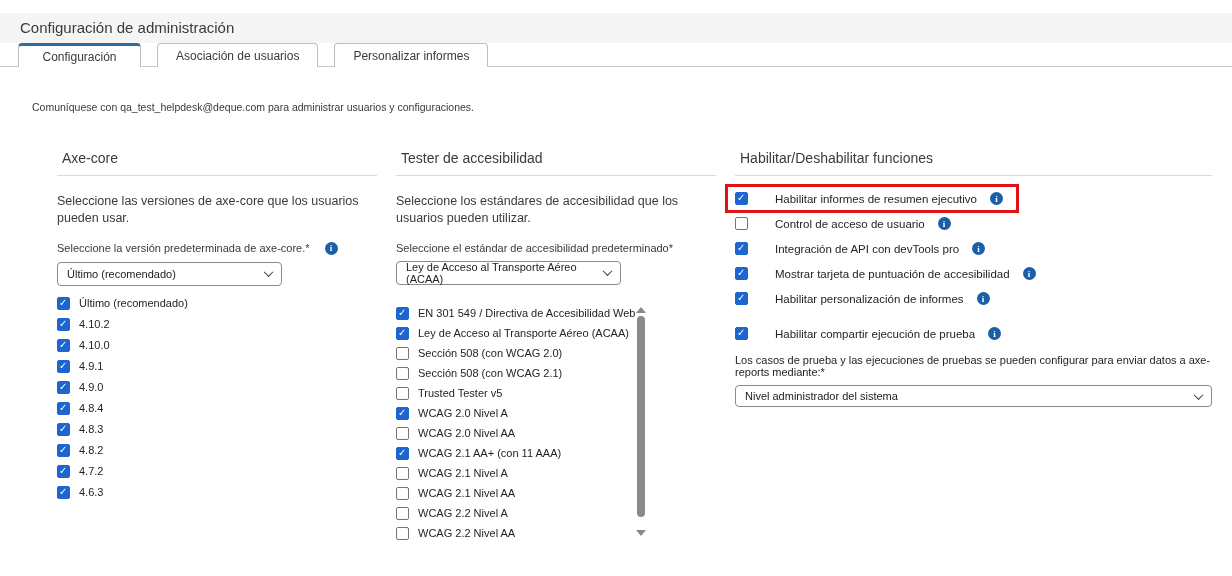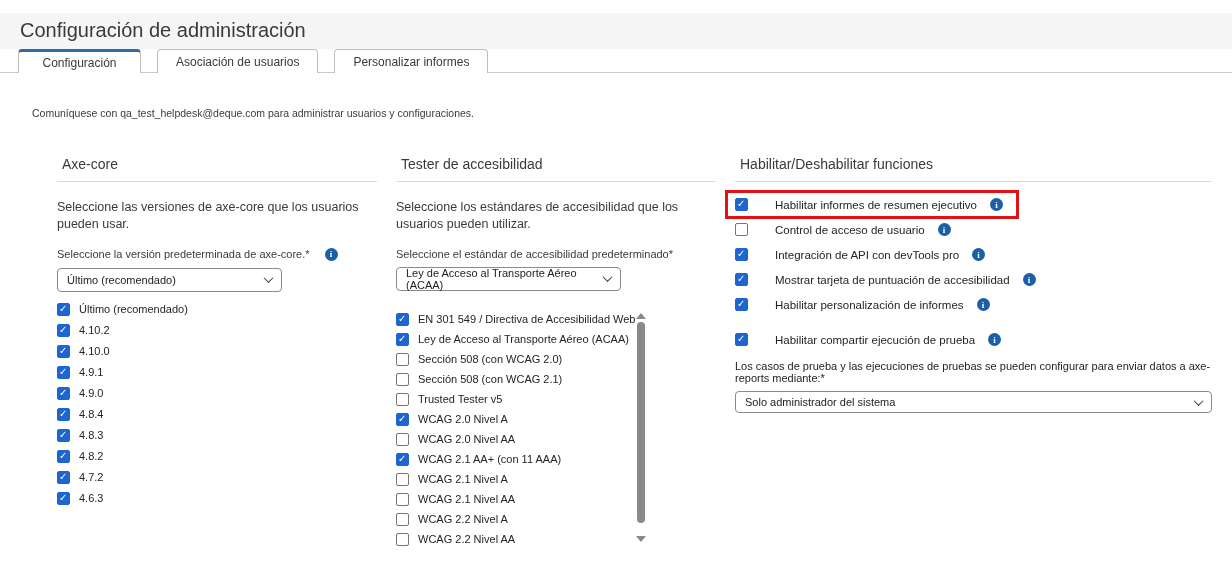--- a/index.html
+++ b/index.html
@@ -1,21 +1,21 @@
 <!DOCTYPE html>
 <html><head>
 <meta charset="utf-8">
 <style>
   * { margin:0; padding:0; box-sizing:border-box; }
   html,body { width:1232px; height:576px; background:#fff; overflow:hidden;
               font-family:"Liberation Sans","DejaVu Sans",sans-serif; color:#3d3d3d; }
 
   
   .titlebar { margin-top:13px; background:#f5f5f5; padding:6px 0 7px 20px; }
-  .titlebar h1 { font-size:20px; font-weight:400; color:#3a3a3a; }
+  .titlebar h1 { font-size:15px; font-weight:400; color:#3a3a3a; }
 
   .tabbar { position:relative; height:24px; border-bottom:1px solid #c9c9c9; padding-left:18px; display:flex; gap:16px; }
   .tab { height:24px; min-width:123px; padding:0 18px; background:#fff; border:1px solid #bfbfbf; border-bottom:none;
          border-radius:4px 4px 0 0; font-size:12px; color:#3a3a3a; cursor:pointer;
          font-family:inherit; display:flex; align-items:center; justify-content:center; }
   .tab.active { border-top:3px solid #2e6da4; font-weight:400; }
 
   .helper { margin:34px 0 16px 32px; font-size:10.5px; color:#3a3a3a; }
 
   
@@ -274,18 +274,18 @@
   </div>
 
   <div class="row feature-row gap-before">
     <span class="cb checked"></span>
     <span class="row-label">Habilitar compartir ejecución de prueba</span>
     <span class="info-icon"></span>
   </div>
 </div>
     <p class="routing-label">Los casos de prueba y las ejecuciones de pruebas se pueden configurar para enviar datos a axe-reports mediante:*</p>
     <div class="select full">
-      <span>Solo administrador del sistema</span>
+      <span>Nivel administrador del sistema</span>
       <span class="chev"></span>
     </div>
   </div>
 
 </div>
 
 </body></html>

